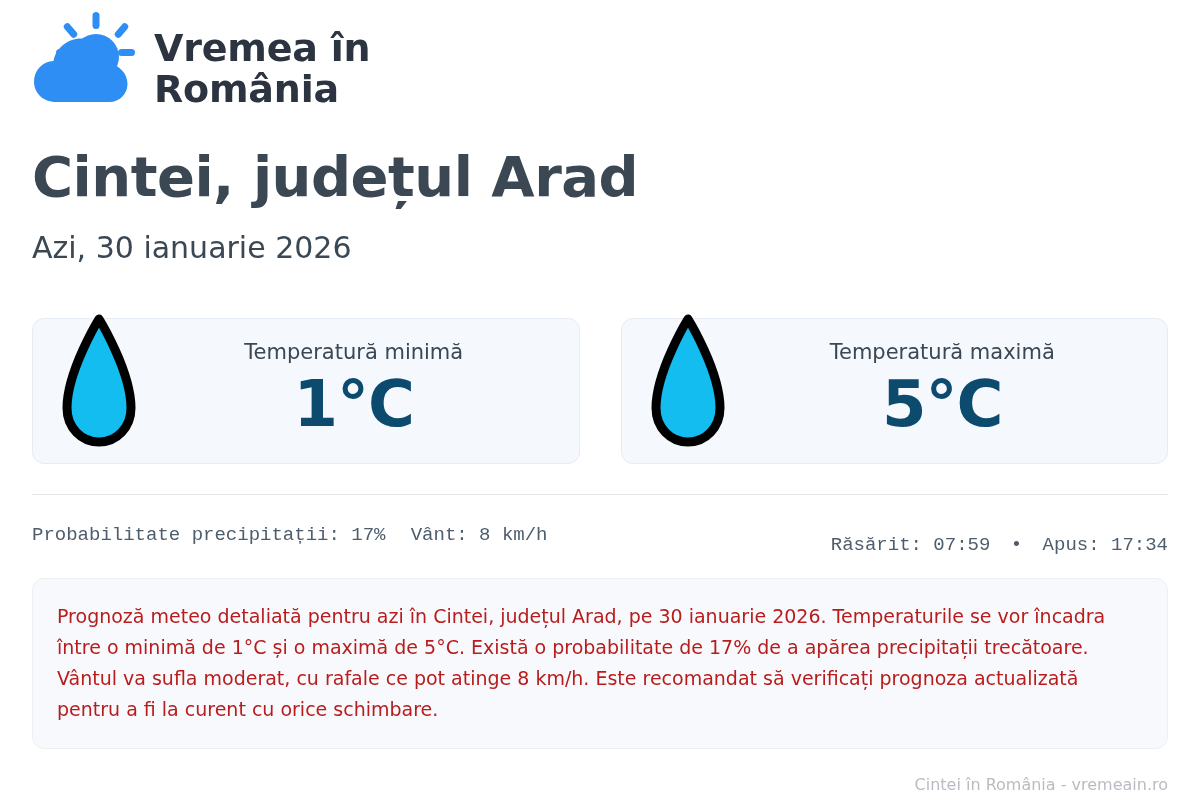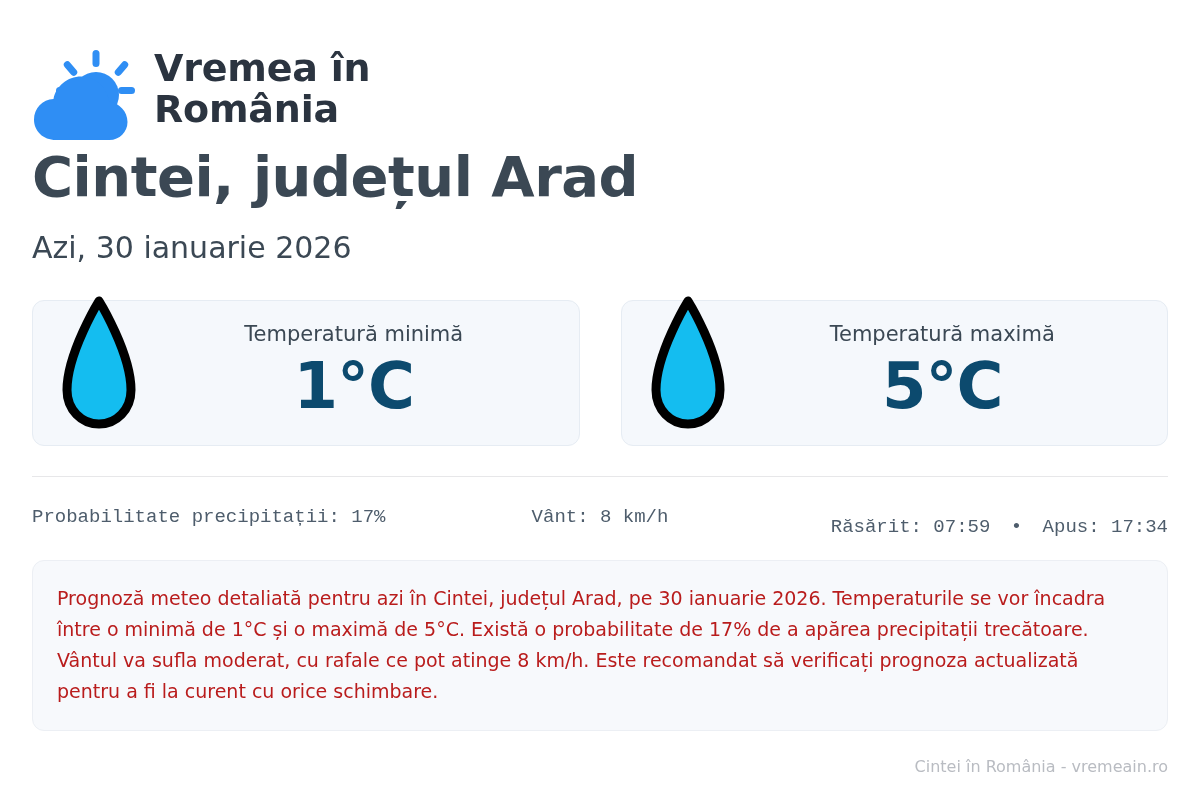--- a/index.html
+++ b/index.html
@@ -15,21 +15,21 @@
     position: relative;
     width: 1200px;
     height: 800px;
     background: #ffffff;
     padding: 0 32px;
   }
 
   
   .brand {
     display: flex;
-    align-items: flex-start;
+    align-items: flex-end;
     gap: 18px;
     padding-top: 48px;
     height: 110px;
   }
   .brand-logo {
     width: 104px;
     height: 100px;
     flex: 0 0 104px;
     display: block;
   }
@@ -58,21 +58,21 @@
     font-size: 30px;
     font-weight: 400;
     color: #3b4854;
     line-height: 1.2;
   }
 
   
   .cards {
     display: flex;
     gap: 41px;
-    margin-top: 34px;
+    margin-top: 52px;
   }
   .temp-card {
     position: relative;
     flex: 1 1 0;
     height: 146px;
     background: #f5f8fc;
     border: 1px solid #e6ecf3;
     border-radius: 12px;
     display: flex;
     align-items: center;
@@ -121,21 +121,21 @@
     margin-top: 18px;
     font-size: 19px;
     color: #4e5d6c;
     line-height: 1.3;
   }
   .stat {
     flex: 1 1 0;
     font-family: Liberation Mono, monospace;
   }
   .stat-precip { text-align: left; }
-  .stat-wind   { text-align: center; }
+  .stat-wind   { }
   .stat-sun    { text-align: right; margin-top: 20px; }
   .sun-sep {
     display: inline-block;
     padding: 0 9px;
     color: #4e5d6c;
   }
 
   
   .description {
     margin-top: 21px;

